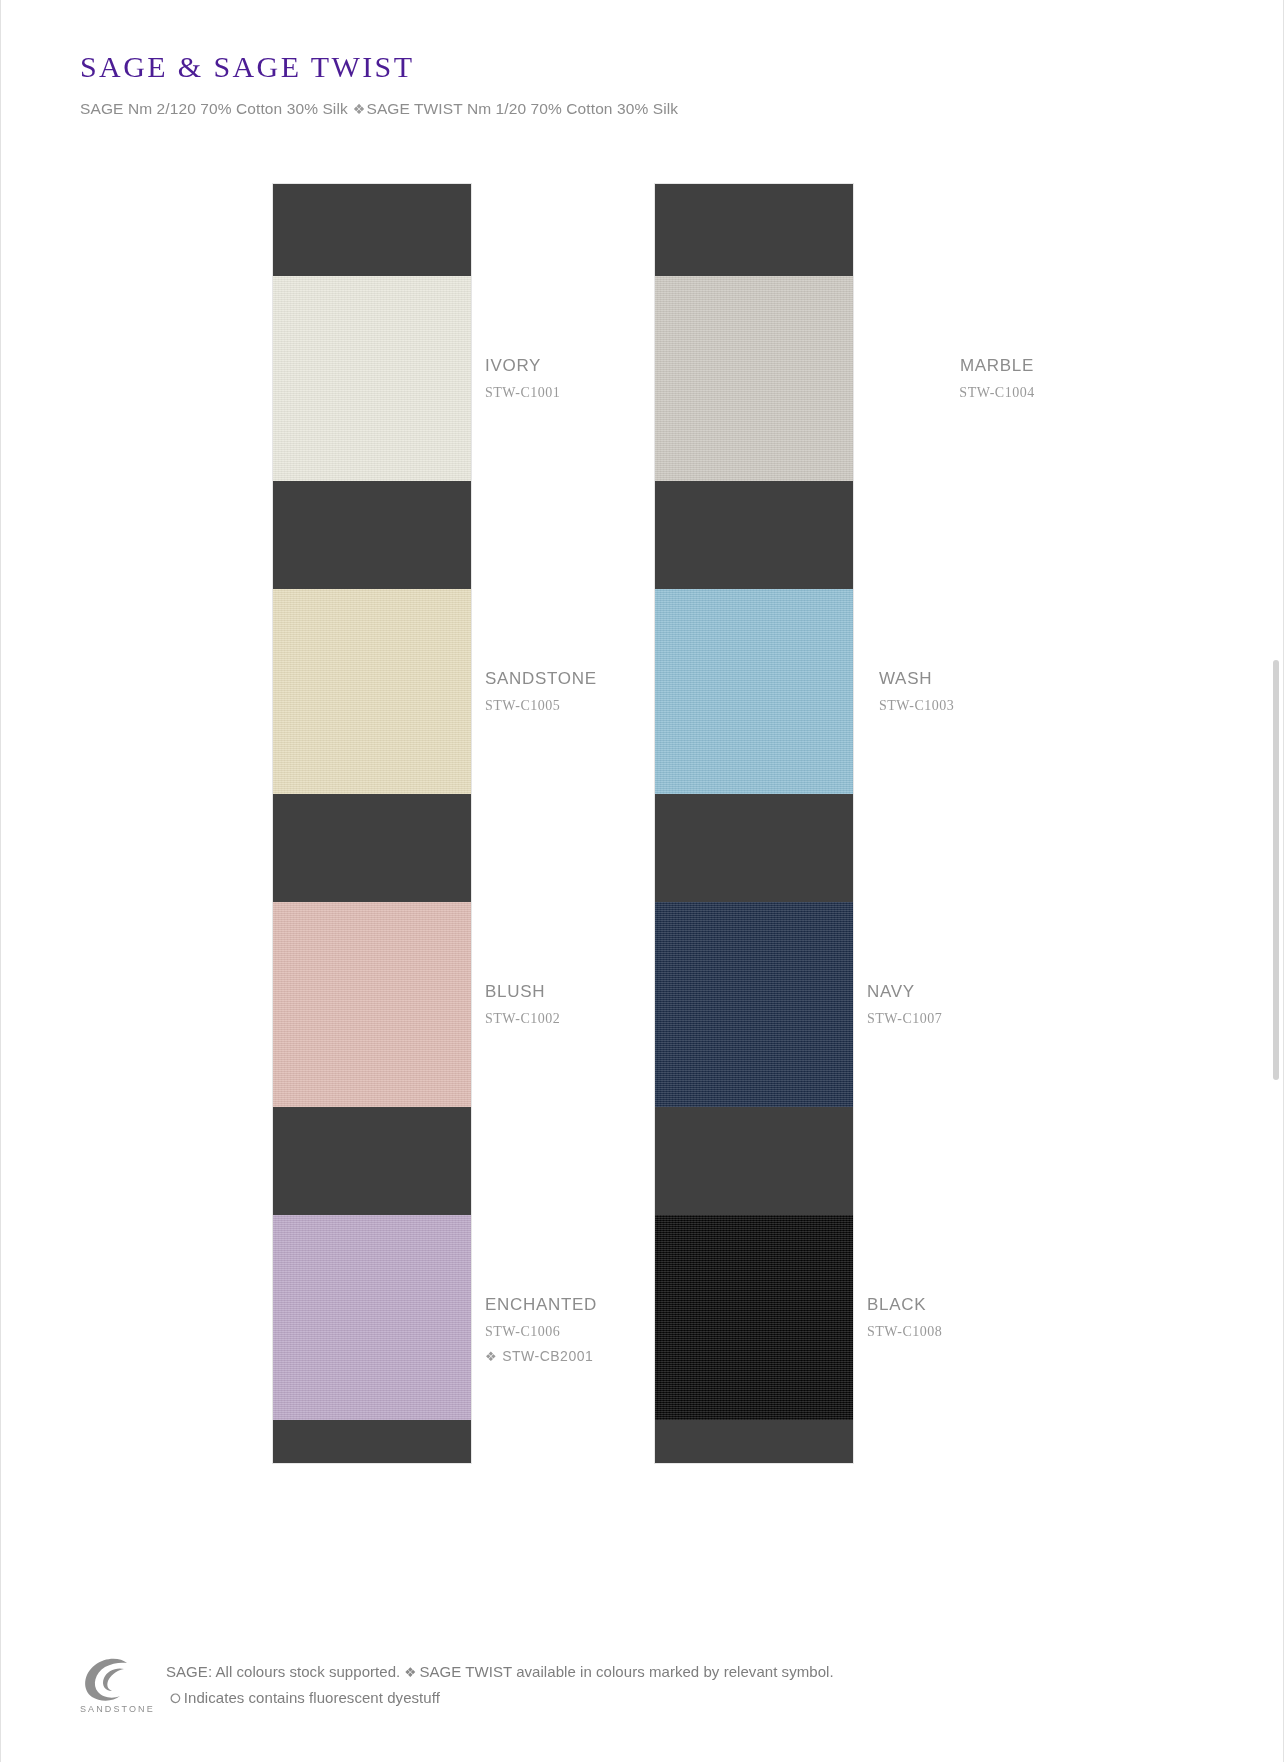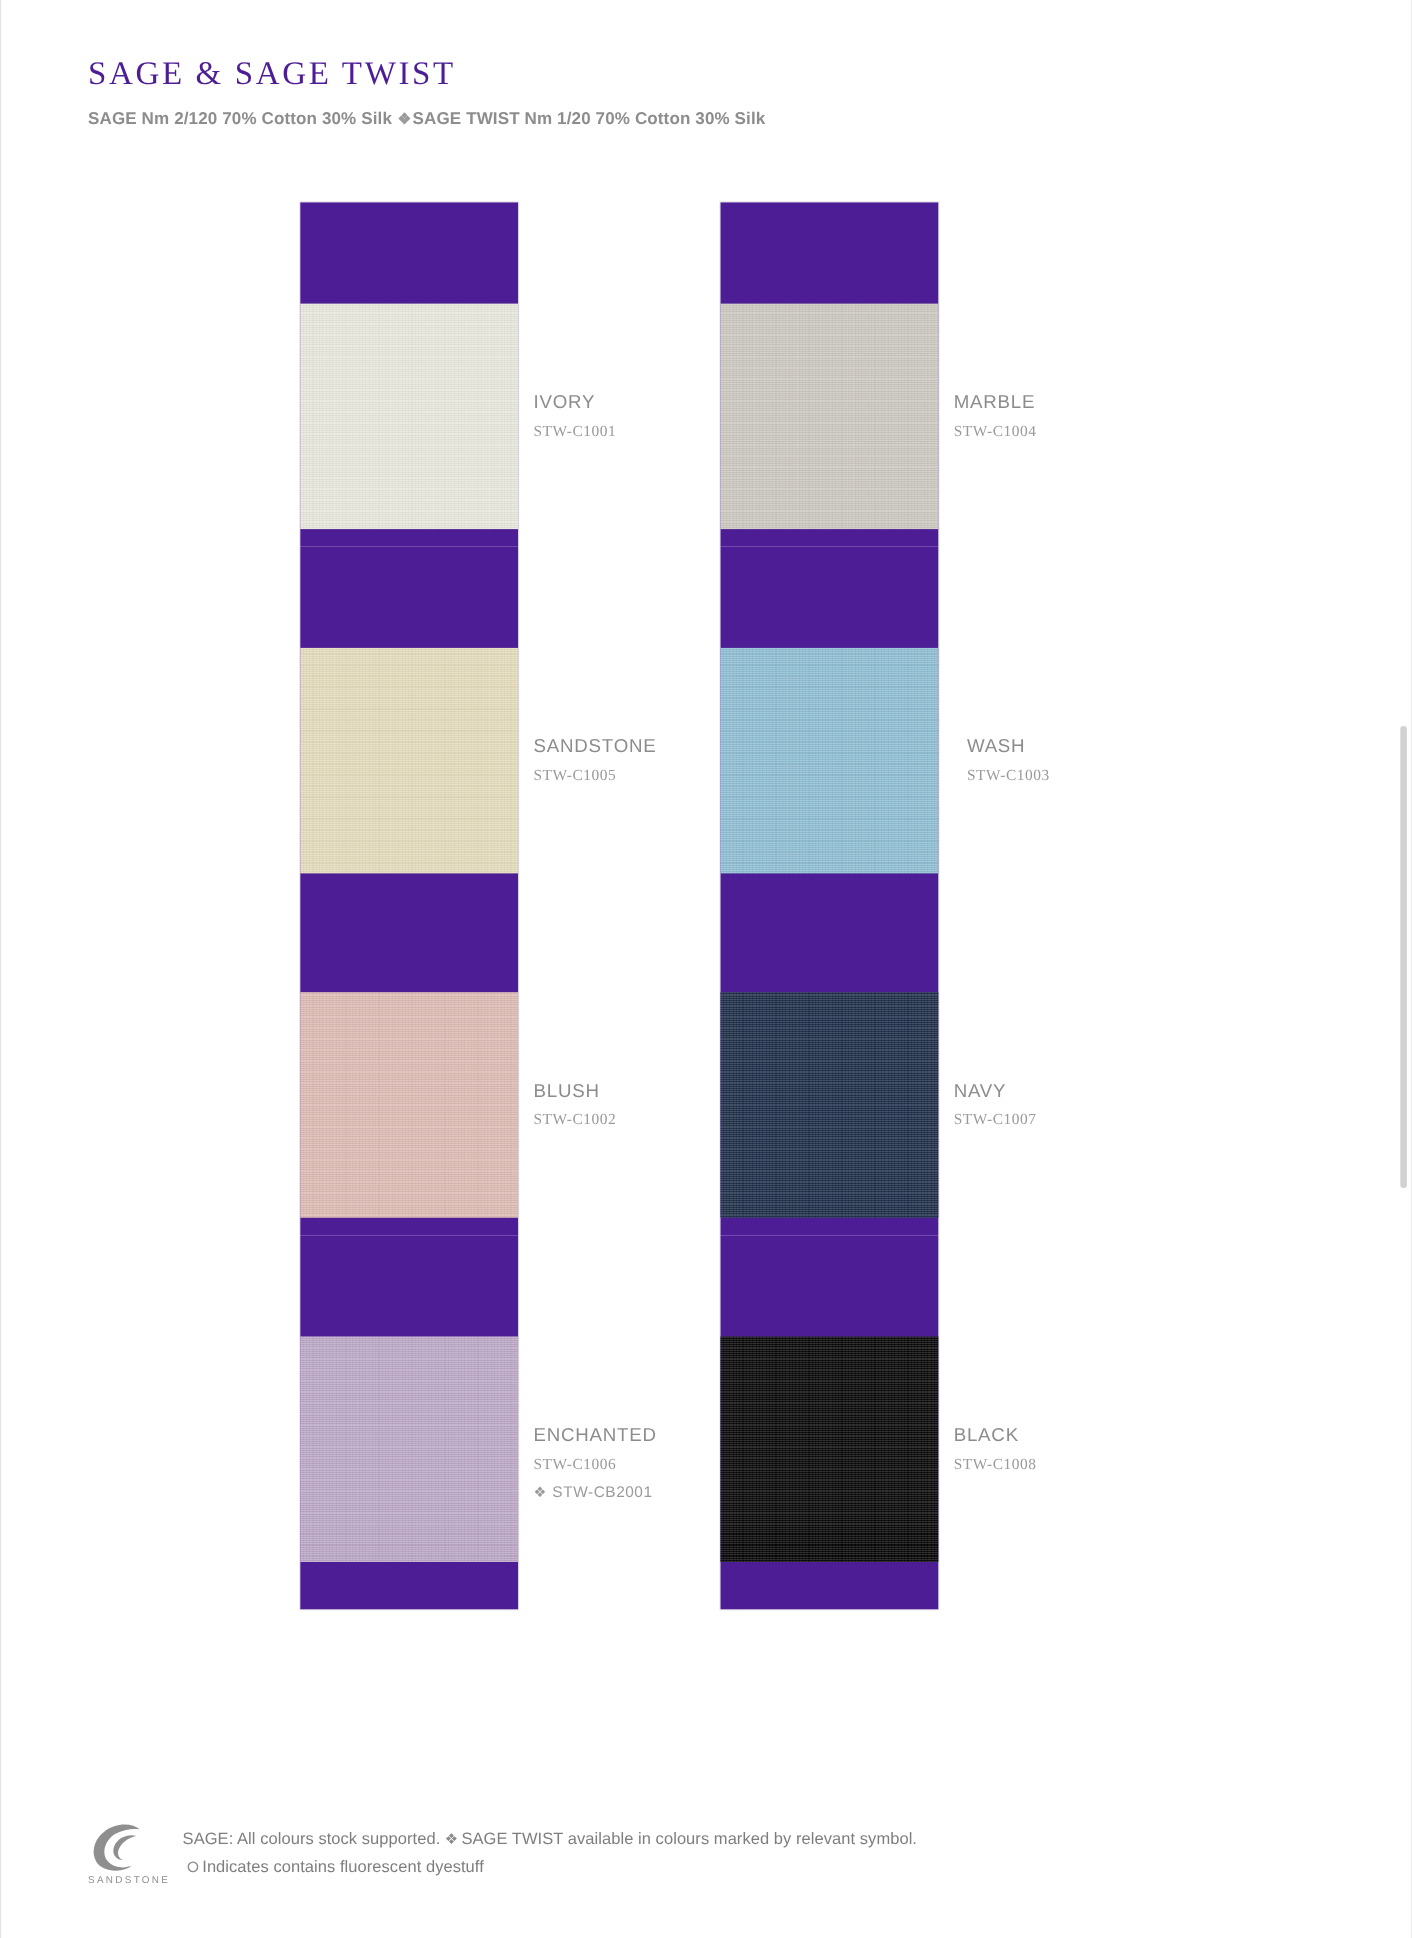--- a/index.html
+++ b/index.html
@@ -43,21 +43,20 @@
     color: #4c1d95;
     font-weight: 400;
     white-space: nowrap;
   }
   .subtitle {
     margin-top: 16px;
     font-size: 15.5px;
     color: #8d8d8d;
     letter-spacing: 0.1px;
     white-space: nowrap;
-    font-weight: bold;
   }
   .subtitle .sym { font-size: 14px; color: #9a9a9a; padding: 0 1px 0 5px; }
   
   .columns {
     position: absolute;
     left: 0; top: 183px;
     width: 1284px;
   }
   .column {
     position: absolute;
@@ -67,21 +66,21 @@
     border: 1px solid #e6e6e6;
     border-top: 1px solid #e6e6e6;
   }
   .column.col-left  { left: 272px; }
   .column.col-right { left: 654px; }
 
   .swatch-slot {
     position: relative;
     width: 100%;
     height: 313px;
-    background: #4c1d95;
+    background: #404040;
   }
   .swatch-slot:last-child { height: 340px; }
 
   .swatch {
     position: absolute;
     left: 0;
     width: 100%;
     height: 205px;
     background-repeat: repeat;
   }
@@ -221,21 +220,21 @@
           </div>
         </div>
       </div>
 
     </div>
 
     <div class="column col-right">
 
       <div class="swatch-slot">
         <div class="swatch" style="top: 92px; background-color: rgb(203, 199, 192);"></div>
-        <div class="label" style="top:172px;">
+        <div class="label" style="top:172px;text-align:center;">
           <div class="name">MARBLE</div>
           <div class="code">STW-C1004</div>
         </div>
       </div>
 
       <div class="swatch-slot">
         <div class="swatch" style="top: 92px; background-color: rgb(143, 190, 211);"></div>
         <div class="label" style="top:172px;margin-left:12px;">
           <div class="name">WASH</div>
           <div class="code">STW-C1003</div>

